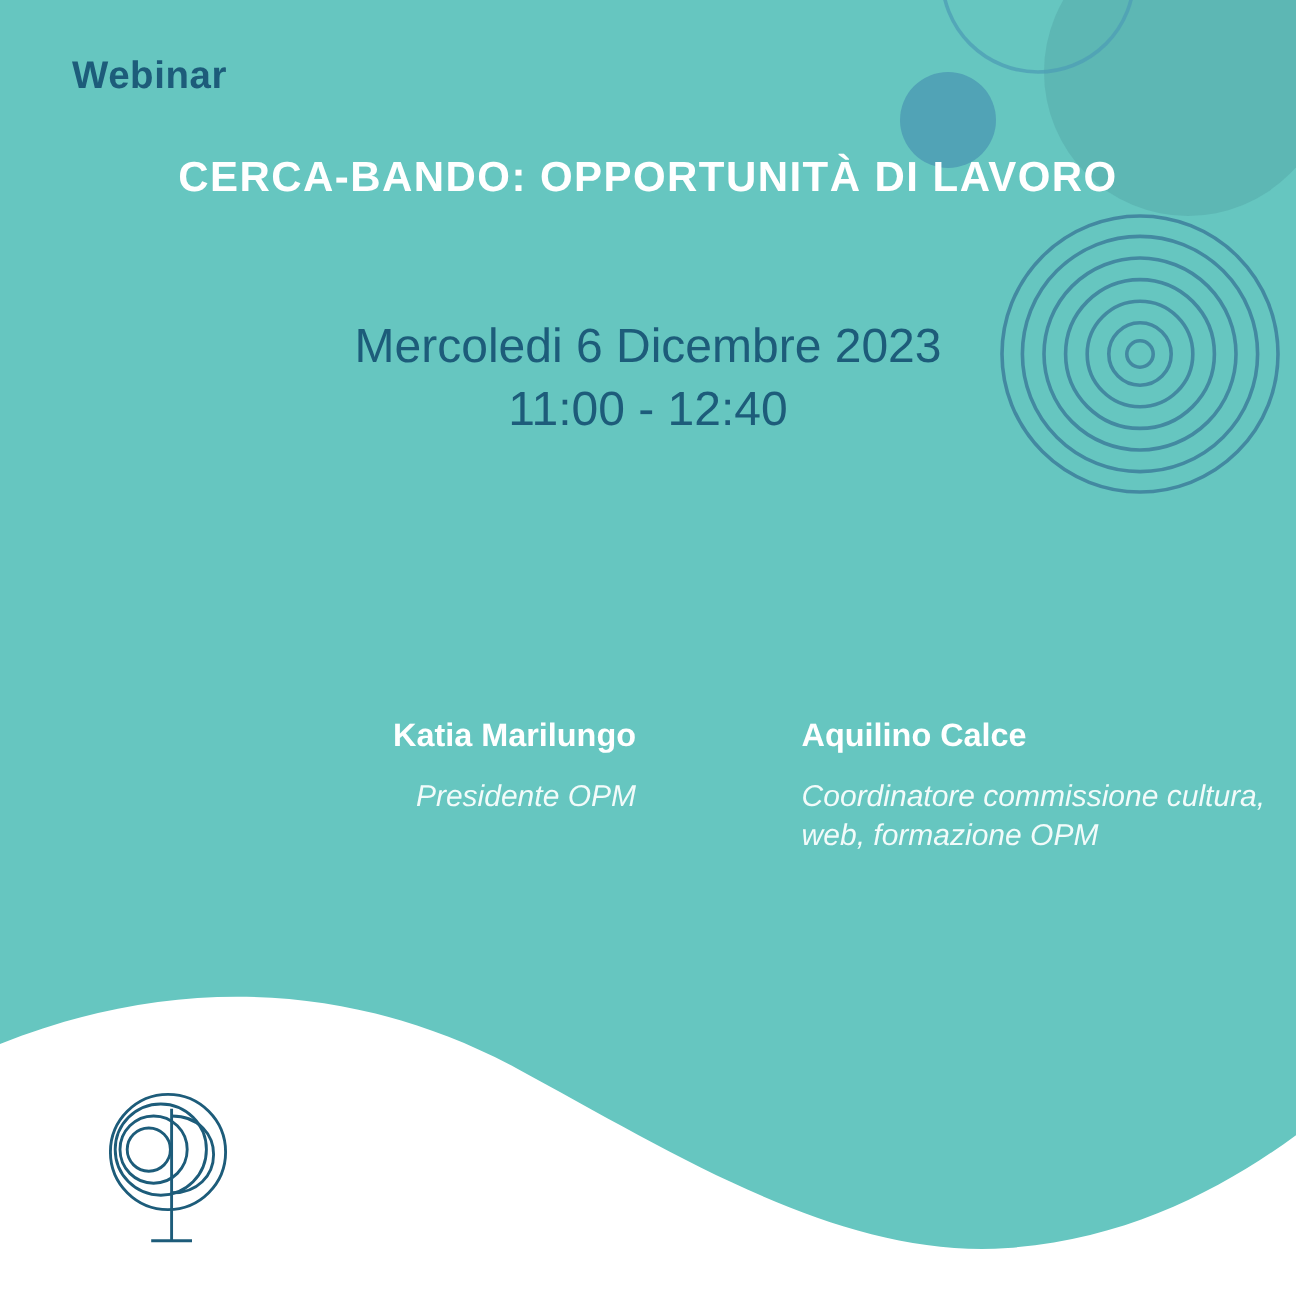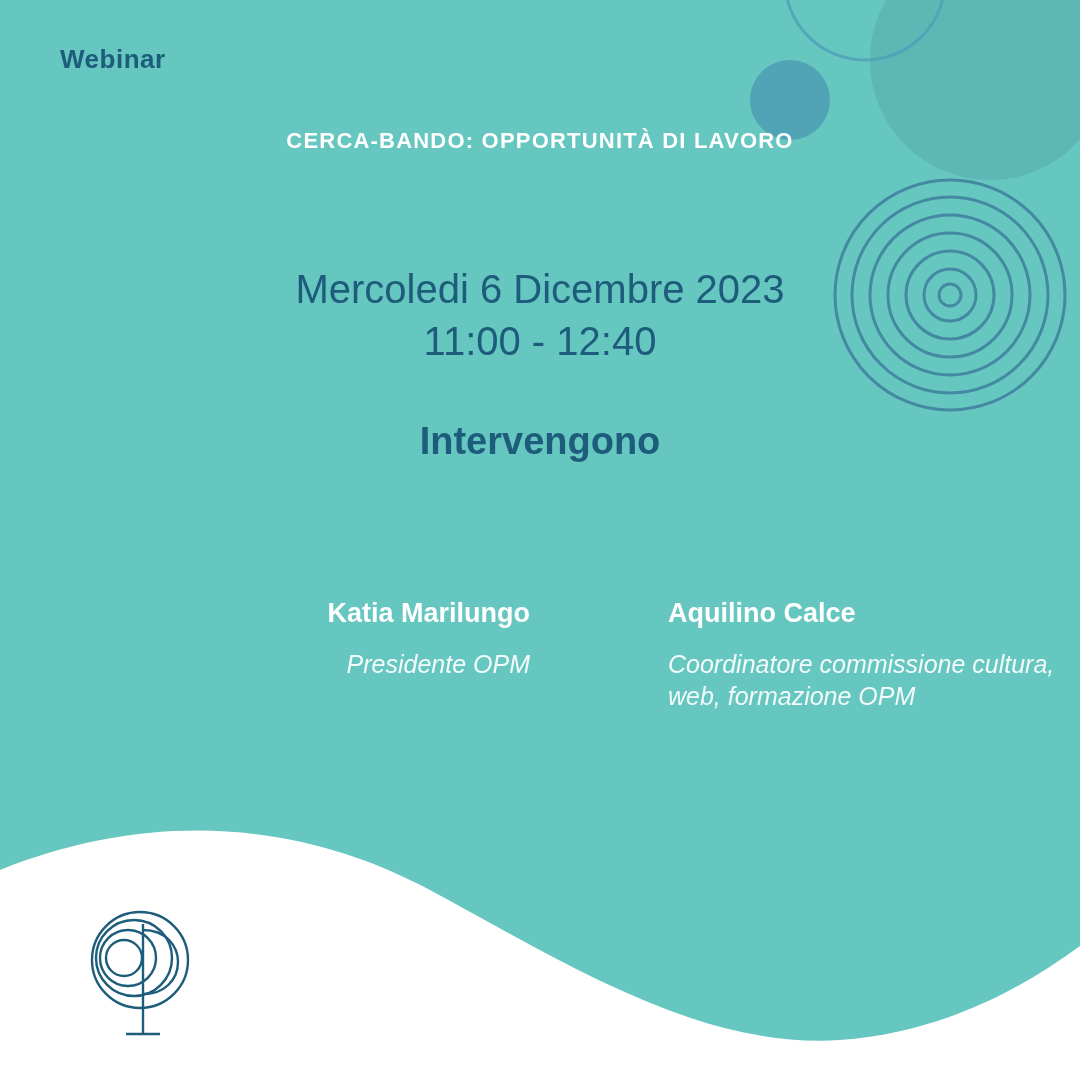--- a/index.html
+++ b/index.html
@@ -40,33 +40,33 @@
     right: 0;
     width: 420px;
     height: 420px;
     pointer-events: none;
   }
   
   .kicker {
     position: absolute;
     left: 60px;
     top: 44px;
-    font-size: 26px;
+    font-size: 32px;
     font-weight: bold;
     color: #1d5c7a;
     letter-spacing: 0.5px;
     text-align: right;
   }
   .title {
     position: absolute;
     left: 0;
     right: 0;
     top: 128px;
     text-align: center;
-    font-size: 22px;
+    font-size: 35px;
     font-weight: bold;
     color: #ffffff;
     letter-spacing: 1.2px;
   }
   .date {
     position: absolute;
     left: 0;
     right: 0;
     top: 263px;
     text-align: center;
@@ -143,21 +143,20 @@
 
   <div class="kicker">Webinar</div>
 
   <div class="title">CERCA-BANDO: OPPORTUNITÀ DI LAVORO</div>
 
   <div class="date">
     <span>Mercoledi 6 Dicembre 2023</span>
     <span class="time">11:00 - 12:40</span>
   </div>
 
-  <div class="speakers-heading">Intervengono</div>
 
   <div class="speaker left">
     <div class="name">Katia Marilungo</div>
     <div class="role">Presidente OPM</div>
   </div>
 
   <div class="speaker right">
     <div class="name">Aquilino Calce</div>
     <div class="role">Coordinatore commissione cultura, web, formazione OPM</div>
   </div>

